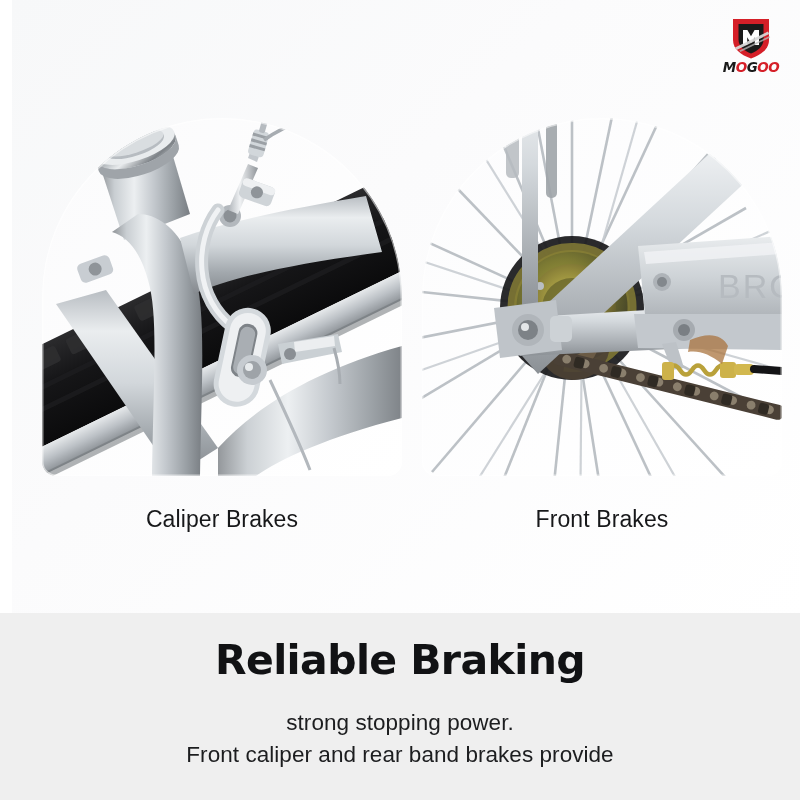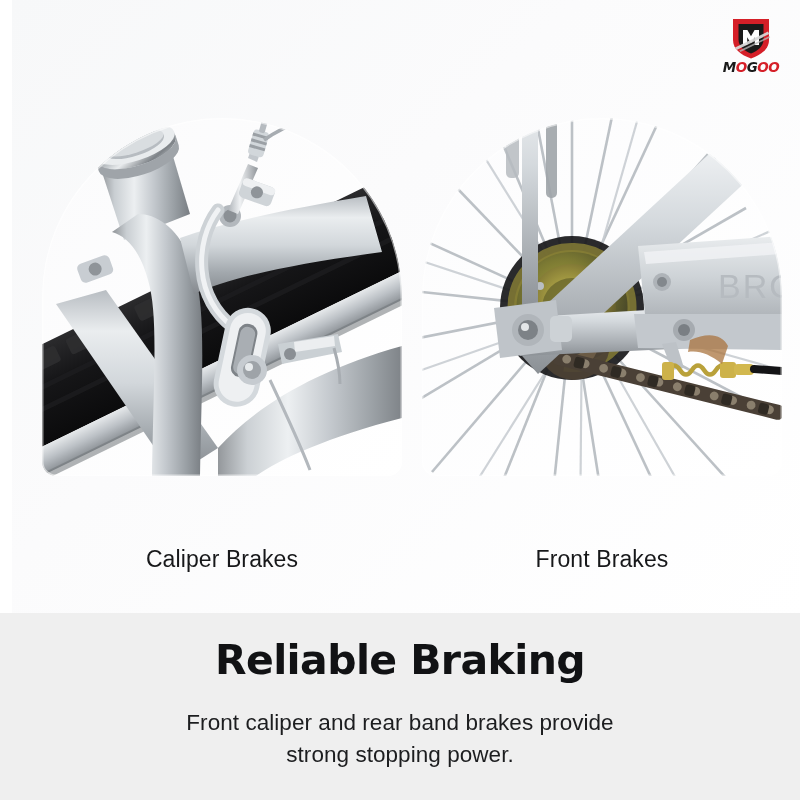--- a/index.html
+++ b/index.html
@@ -82,21 +82,20 @@
   .caption {
     position: absolute;
     top: 506px;
     width: 360px;
     text-align: center;
     font-family: "Liberation Sans", sans-serif;
     font-size: 23px;
     font-weight: 400;
     color: #17181a;
     letter-spacing: 0.1px;
-    margin-top: 40px;
   }
   .caption-left  { left: 30px; }
   .caption-right { left: 410px; }
 
   
   .bottom-panel {
     position: absolute;
     left: 0;
     top: 613px;
     width: 800px;
@@ -472,18 +471,18 @@
       </svg>
     </div>
 
     <div class="caption caption-left">Caliper Brakes</div>
     <div class="caption caption-right">Front Brakes</div>
   </div>
 
   <div class="bottom-panel">
     <div class="headline">Reliable Braking</div>
     <div class="subtext">
+      <div>strong stopping power.</div>
       <div>Front caliper and rear band brakes provide</div>
-      <div>strong stopping power.</div>
     </div>
   </div>
 
 </div>
 
 </body></html>

